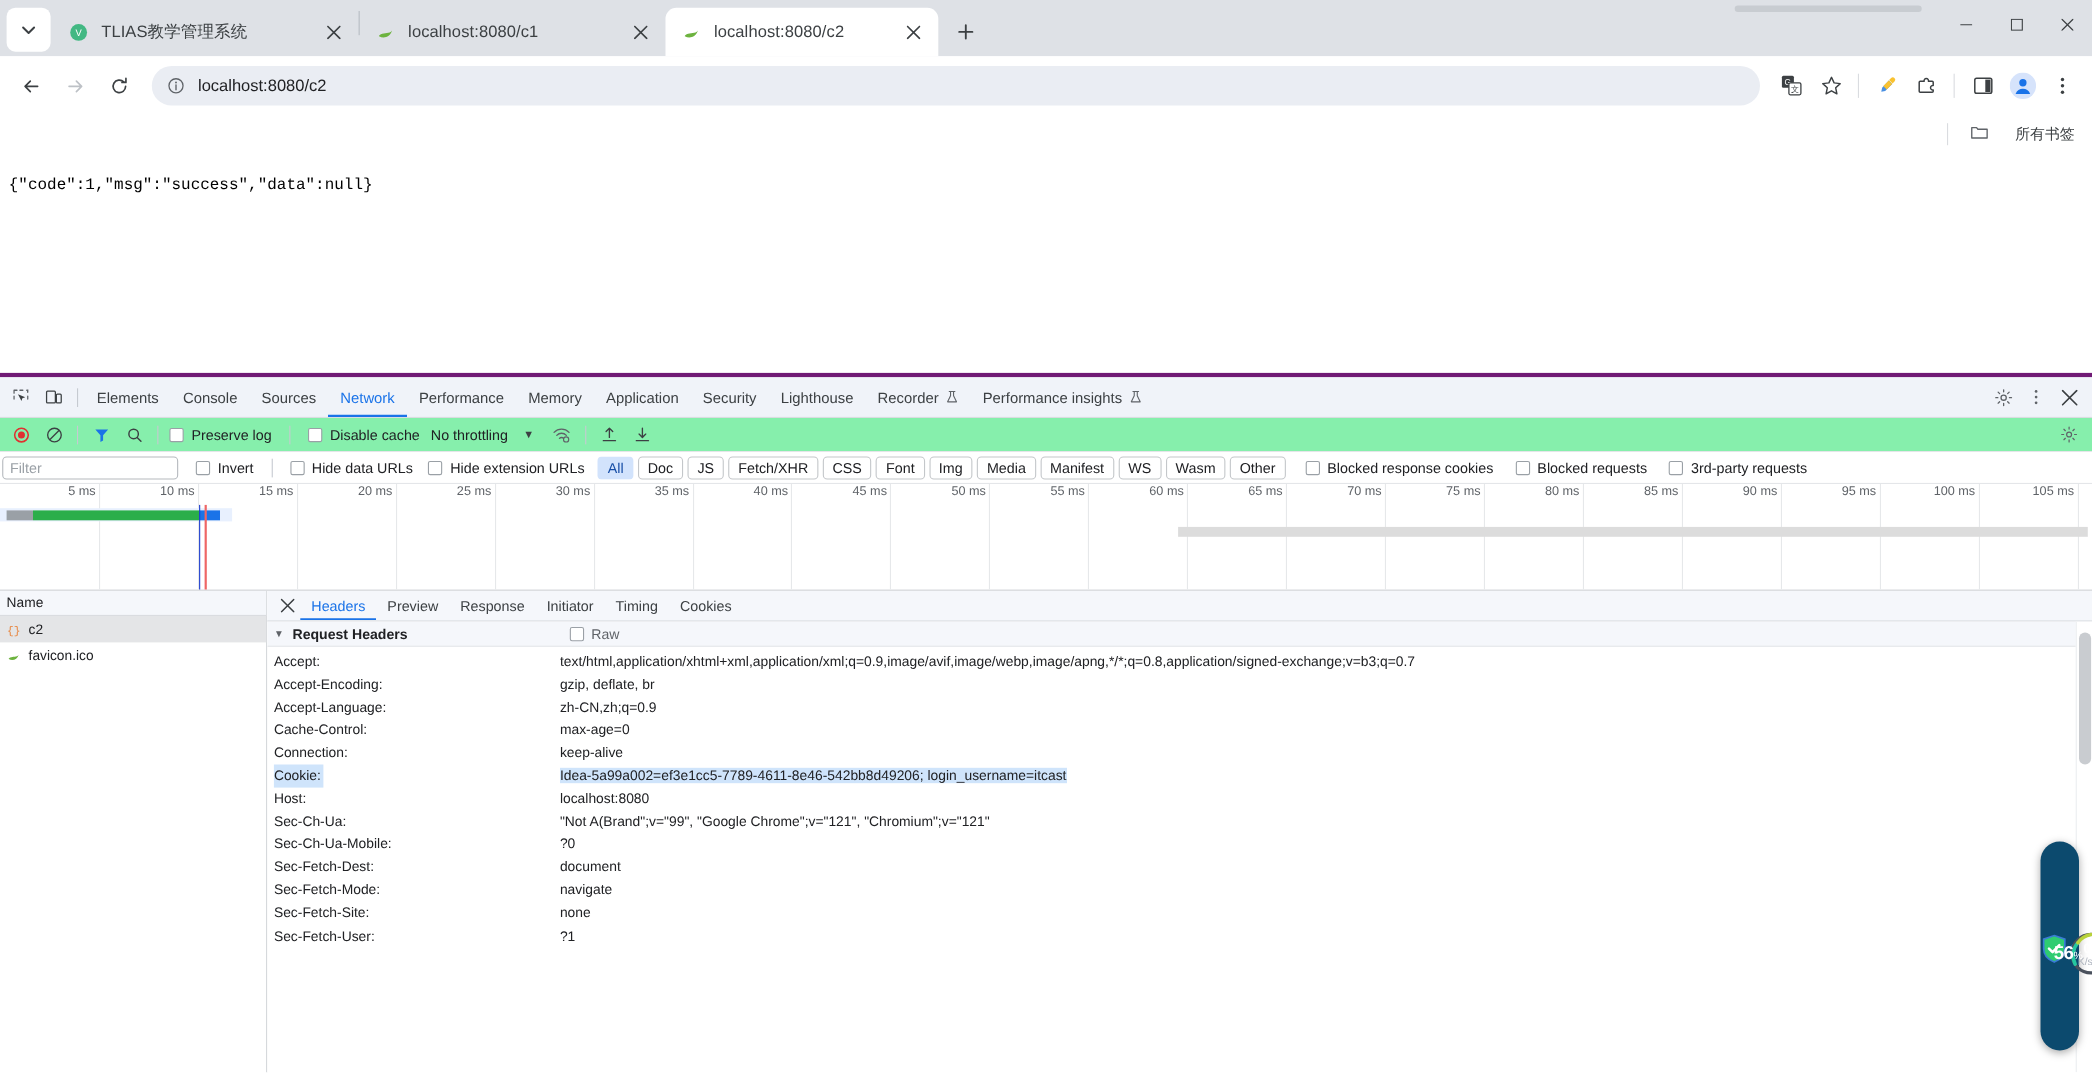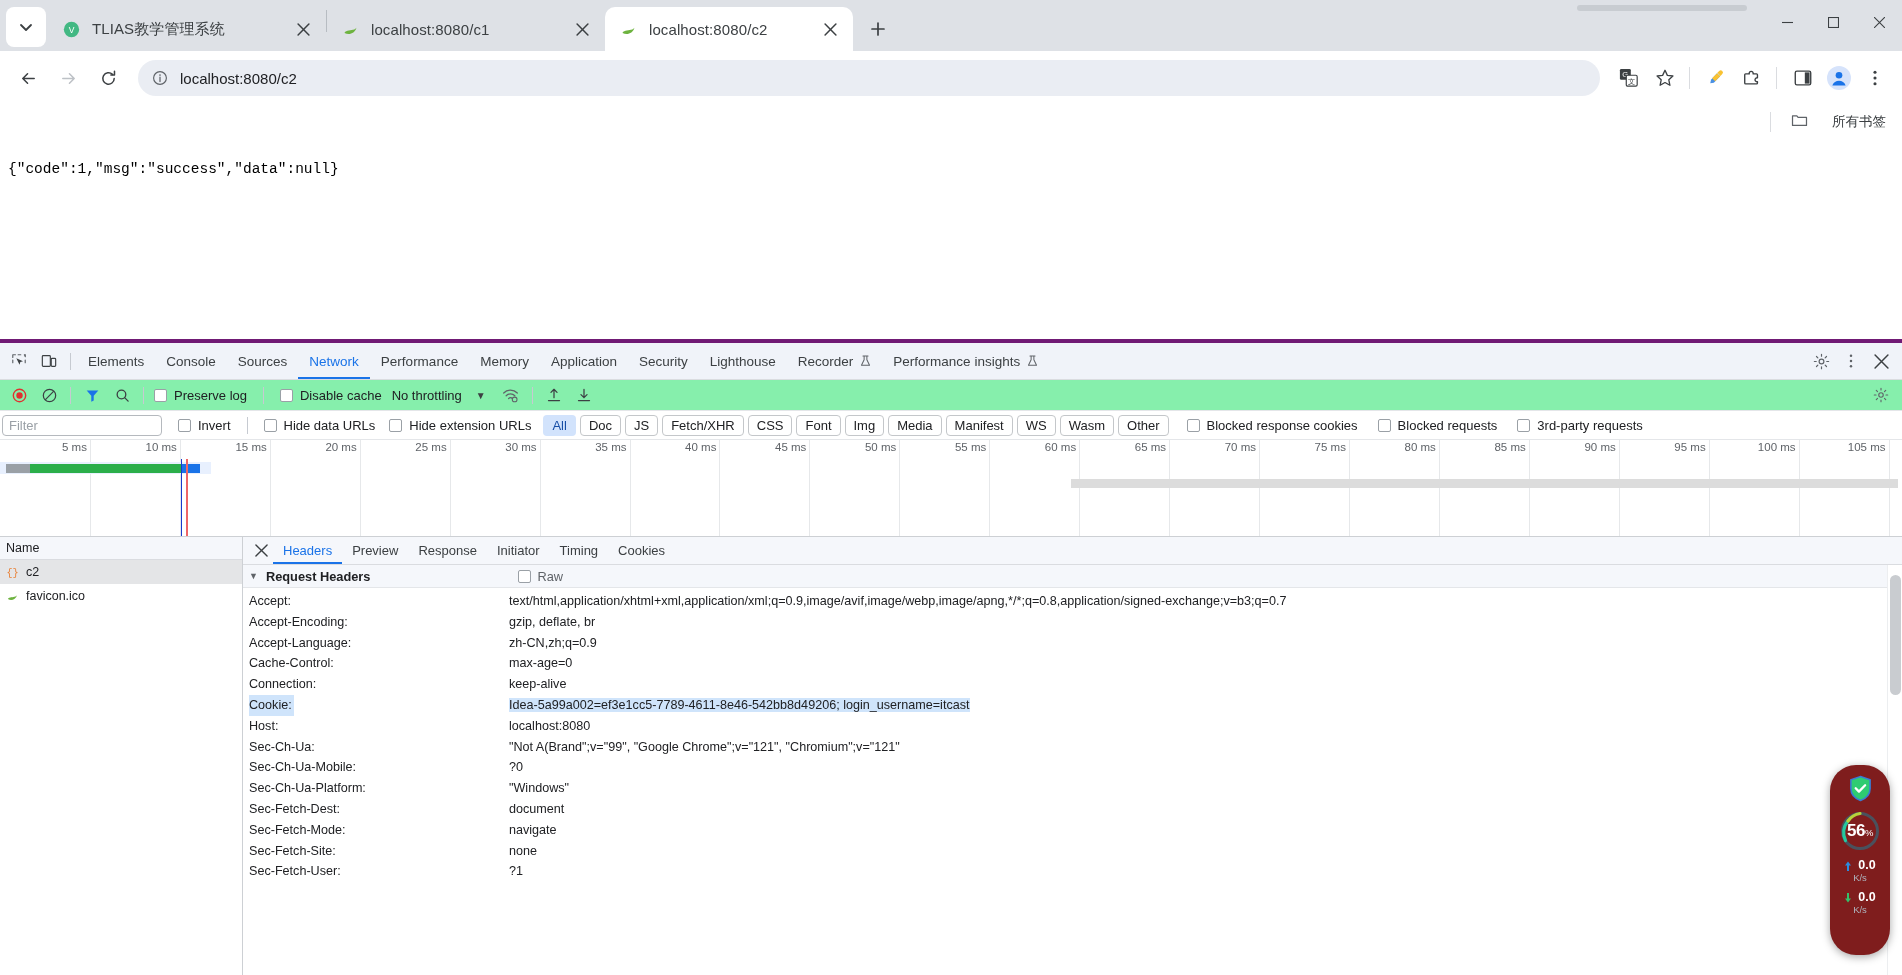--- a/index.html
+++ b/index.html
@@ -223,22 +223,22 @@
   
   .dp-scroll {
     position:absolute; right:0; top:0; bottom:0; width:15px;
     background:#fff; border-left:1px solid #eceef0;
   }
   .dp-scroll .thumb { position:absolute; top:10px; left:2px; width:11px; height:120px; background:#c9ccd0; border-radius:6px;}
 
   
   .speedwidget {
     position:absolute; right: 12px; top: 765px;
-    width: 60px; height: 190px; background:#7f1d1d;
-    border-radius: 26px; display:flex; flex-direction:column;
+    width: 35px; height: 190px; background:#0c4a6e;
+    border-radius: 26px; display:flex; flex-direction:row;
     align-items:center; padding-top: 10px; color:#fff;
     box-shadow: 0 2px 8px rgba(0,0,0,.35);
   }
   .sw-pct { font-size: 17px; font-weight:bold; letter-spacing:-.5px;}
   .sw-pct small { font-size: 9.5px; font-weight:normal; }
   .sw-rate { text-align:center; line-height: 12.5px; margin-top: 7px; }
   .sw-rate .v { font-size: 12.5px; font-weight:bold; }
   .sw-rate .u { font-size: 9.5px; color:#aeb4be; }
   .sw-line { display:flex; align-items:flex-end; gap:6px; }
 </style>
@@ -772,24 +772,20 @@
               </div>
               <div class="hdr-row">
                 <div class="hdr-name">Sec-Ch-Ua:</div>
                 <div class="hdr-val">"Not A(Brand";v="99", "Google Chrome";v="121", "Chromium";v="121"</div>
               </div>
               <div class="hdr-row">
                 <div class="hdr-name">Sec-Ch-Ua-Mobile:</div>
                 <div class="hdr-val">?0</div>
               </div>
               <div class="hdr-row">
-                <div class="hdr-name">Sec-Ch-Ua-Platform:</div>
-                <div class="hdr-val">"Windows"</div>
-              </div>
-              <div class="hdr-row">
                 <div class="hdr-name">Sec-Fetch-Dest:</div>
                 <div class="hdr-val">document</div>
               </div>
               <div class="hdr-row">
                 <div class="hdr-name">Sec-Fetch-Mode:</div>
                 <div class="hdr-val">navigate</div>
               </div>
               <div class="hdr-row">
                 <div class="hdr-name">Sec-Fetch-Site:</div>
                 <div class="hdr-val">none</div>

